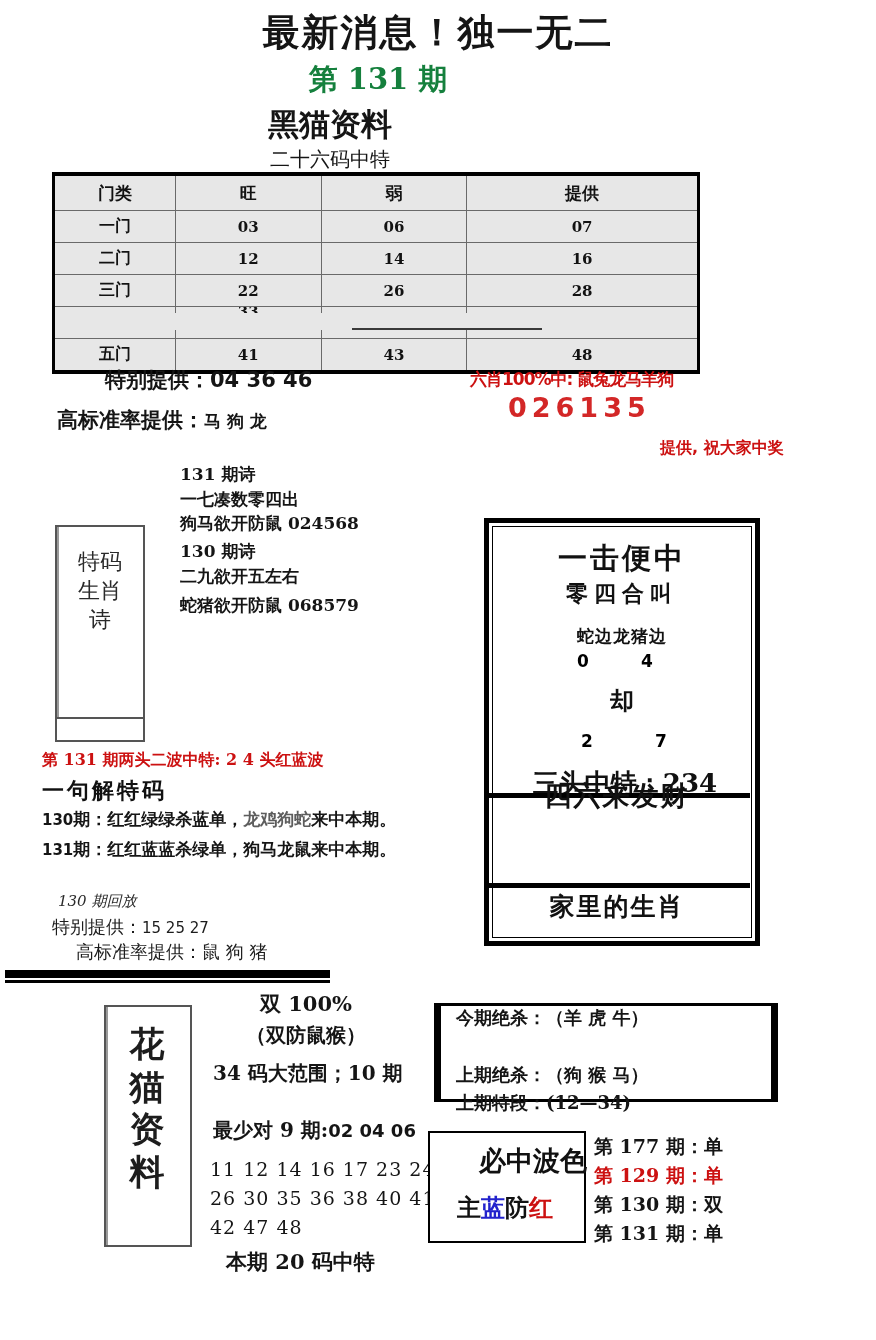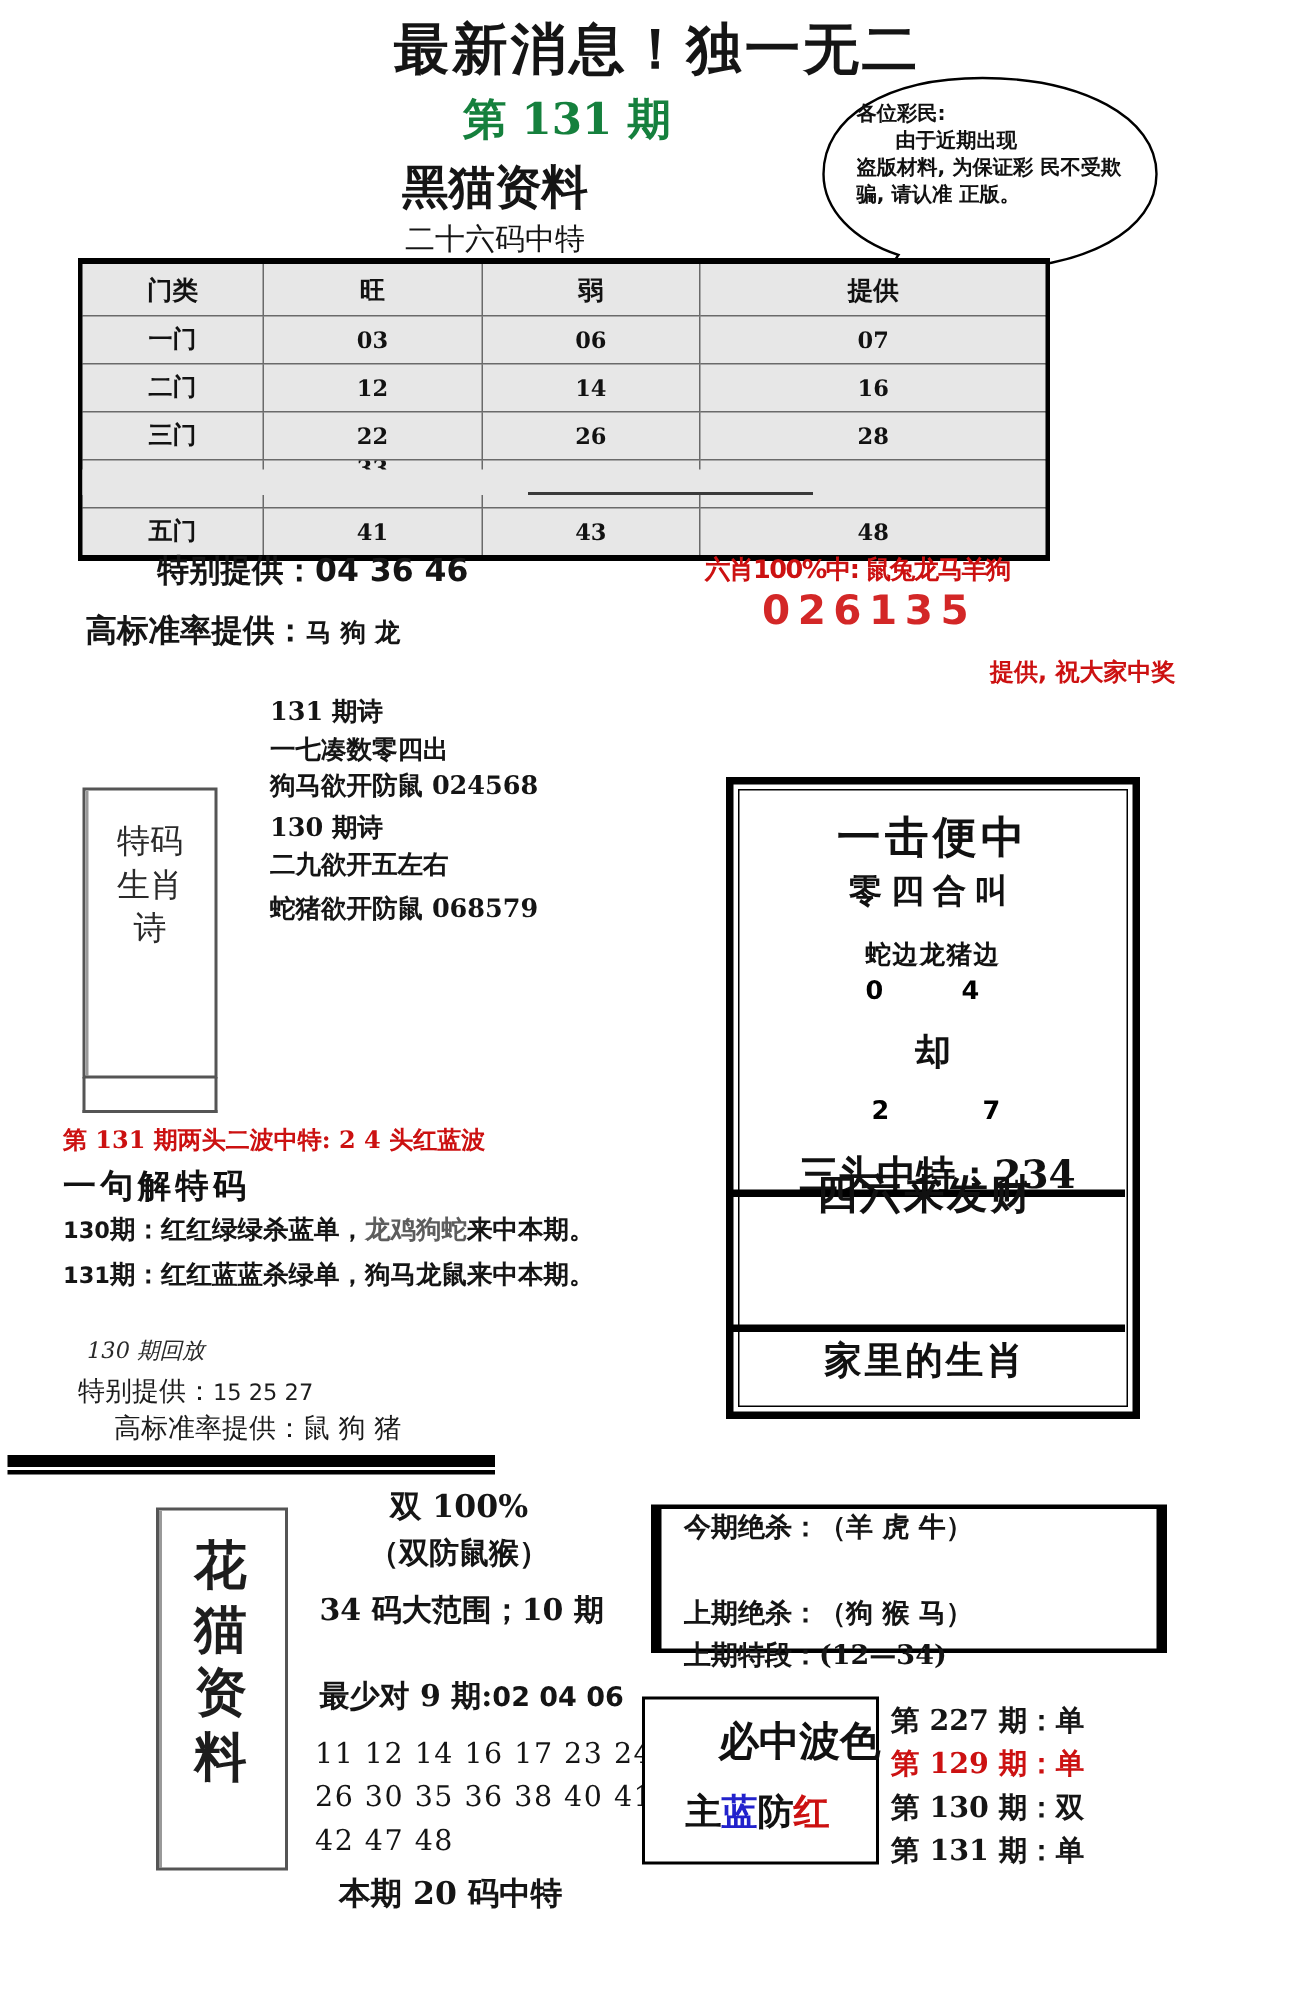--- a/index.html
+++ b/index.html
@@ -244,34 +244,20 @@
 </head>
 <body>
 
 <div class="page">
 
   <div class="abs" id="hdr-title">最新消息！独一无二</div>
   <div class="abs" id="hdr-issue">第 131 期</div>
   <div class="abs" id="hdr-sub">二十六码中特</div>
   <div class="abs" id="hdr-brand">黑猫资料</div>
 
-  <div class="abs" id="bubble">
-    <svg width="245" height="175" viewBox="0 0 245 175">
-      <path d="M122 4 C188 4 238 30 238 68 C238 106 190 131 126 131 C110 131 96 129 84 126
-               L52 142 L66 122 C36 112 16 92 16 68 C16 30 58 4 122 4 Z" fill="#ffffff" stroke="#000000" stroke-width="1.6"></path>
-      <path d="M58 128 L10 172 L92 138 Z" fill="#ffffff" stroke="#000000" stroke-width="1.6"></path>
-    </svg>
-    <div class="btext">
-      <span>各位彩民:</span>
-      <span class="ind">由于近期出现</span>
-      <span>盗版材料, 为保证彩</span>
-      <span>民不受欺骗, 请认准</span>
-      <span>正版。</span>
-    </div>
-  </div>
 
   <div class="abs" id="tbl-wrap">
     <table class="maintbl">
       <tbody>
           <tr class="hrow">
         <td class="c0">门类</td>
         <td>旺</td>
         <td>弱</td>
         <td>提供</td>
       </tr>
@@ -400,21 +386,21 @@
     <span>上期特段：</span><span class="rng">(12—34)</span>
   </div>
 
   <div class="abs" id="bcbox"></div>
   <div class="abs" id="bc1">必中波色</div>
   <div class="abs" id="bc2">
     <span>主</span><span class="blue">蓝</span><span>防</span><span class="red">红</span>
   </div>
 
   <div class="abs plist" id="pl0">
-    <span>第 227 期：</span><span>单</span>
+    <span>第 177 期：</span><span>单</span>
   </div>
   <div class="abs plist" id="pl1">
     <span>第 129 期：</span><span>单</span>
   </div>
   <div class="abs plist" id="pl2">
     <span>第 130 期：</span><span>双</span>
   </div>
   <div class="abs plist" id="pl3">
     <span>第 131 期：</span><span>单</span>
   </div>

